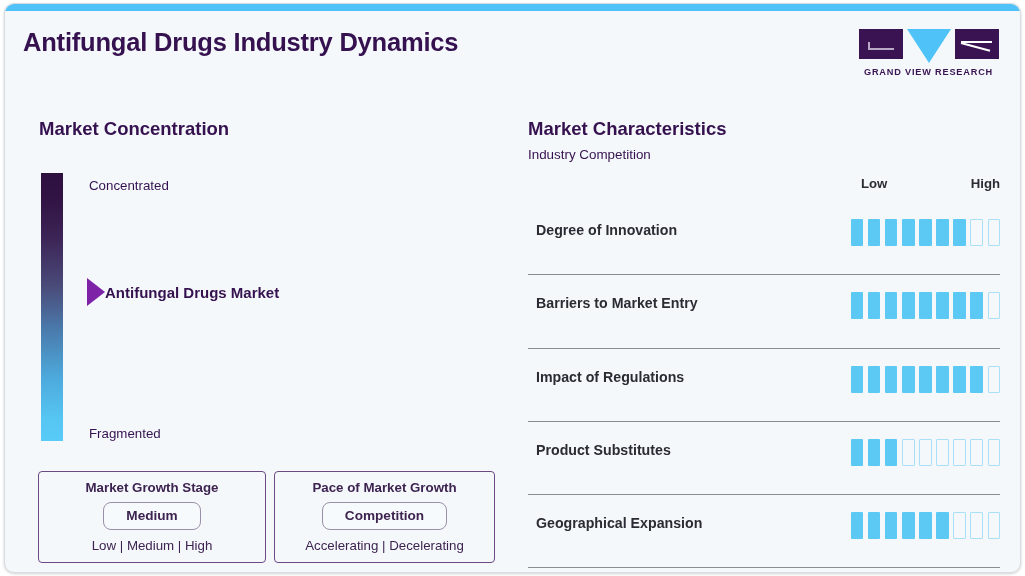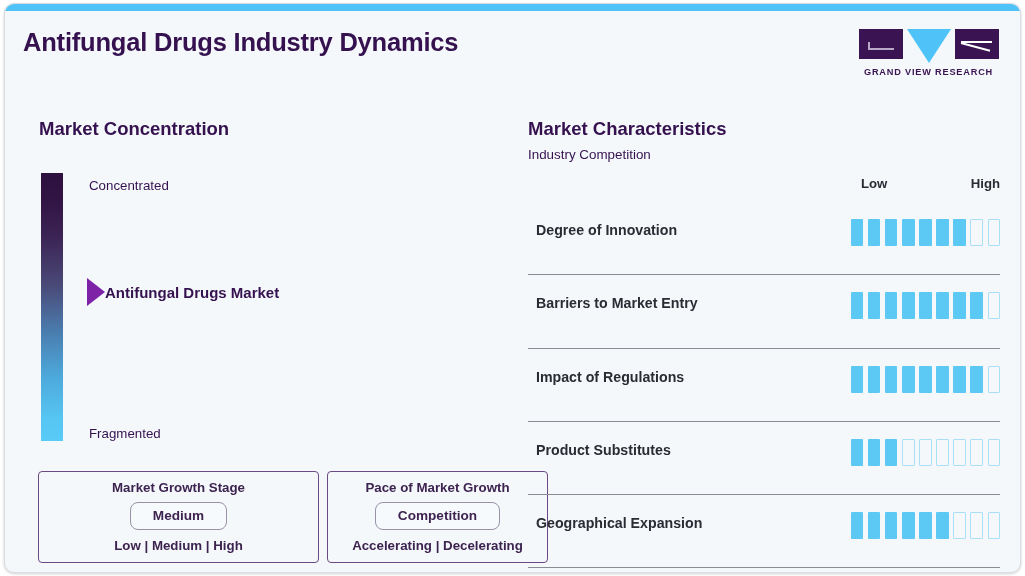--- a/index.html
+++ b/index.html
@@ -206,41 +206,41 @@
     gap: 8px;
   }
   .stat-box {
     box-sizing: border-box;
     border: 1px solid #6b4a83;
     border-radius: 4px;
     background: #f4f8fb;
     padding: 8px 12px 9px 12px;
     text-align: center;
   }
-  .stat-box.growth { width: 281px; }
+  .stat-box.growth { width: 228px; }
   .stat-box.pace { width: 221px; }
   .stat-title {
     font-size: 13.3px;
     font-weight: bold;
     color: #3d2350;
   }
   .stat-value {
     display: inline-block;
     margin: 7px auto 8px auto;
     padding: 5px 22px 6px 22px;
     border: 1px solid #9a90a8;
     border-radius: 8px;
     background: #f7fafc;
     font-size: 13.6px;
     font-weight: bold;
     color: #3d2350;
   }
   .stat-options {
     font-size: 13.3px;
-    font-weight: bold;
+    font-weight: normal;
     color: #3d2350;
   }
 
   
   .panel-right {
     position: absolute;
     left: 505px;
     top: 85px;
     right: 0;
     bottom: 0;

